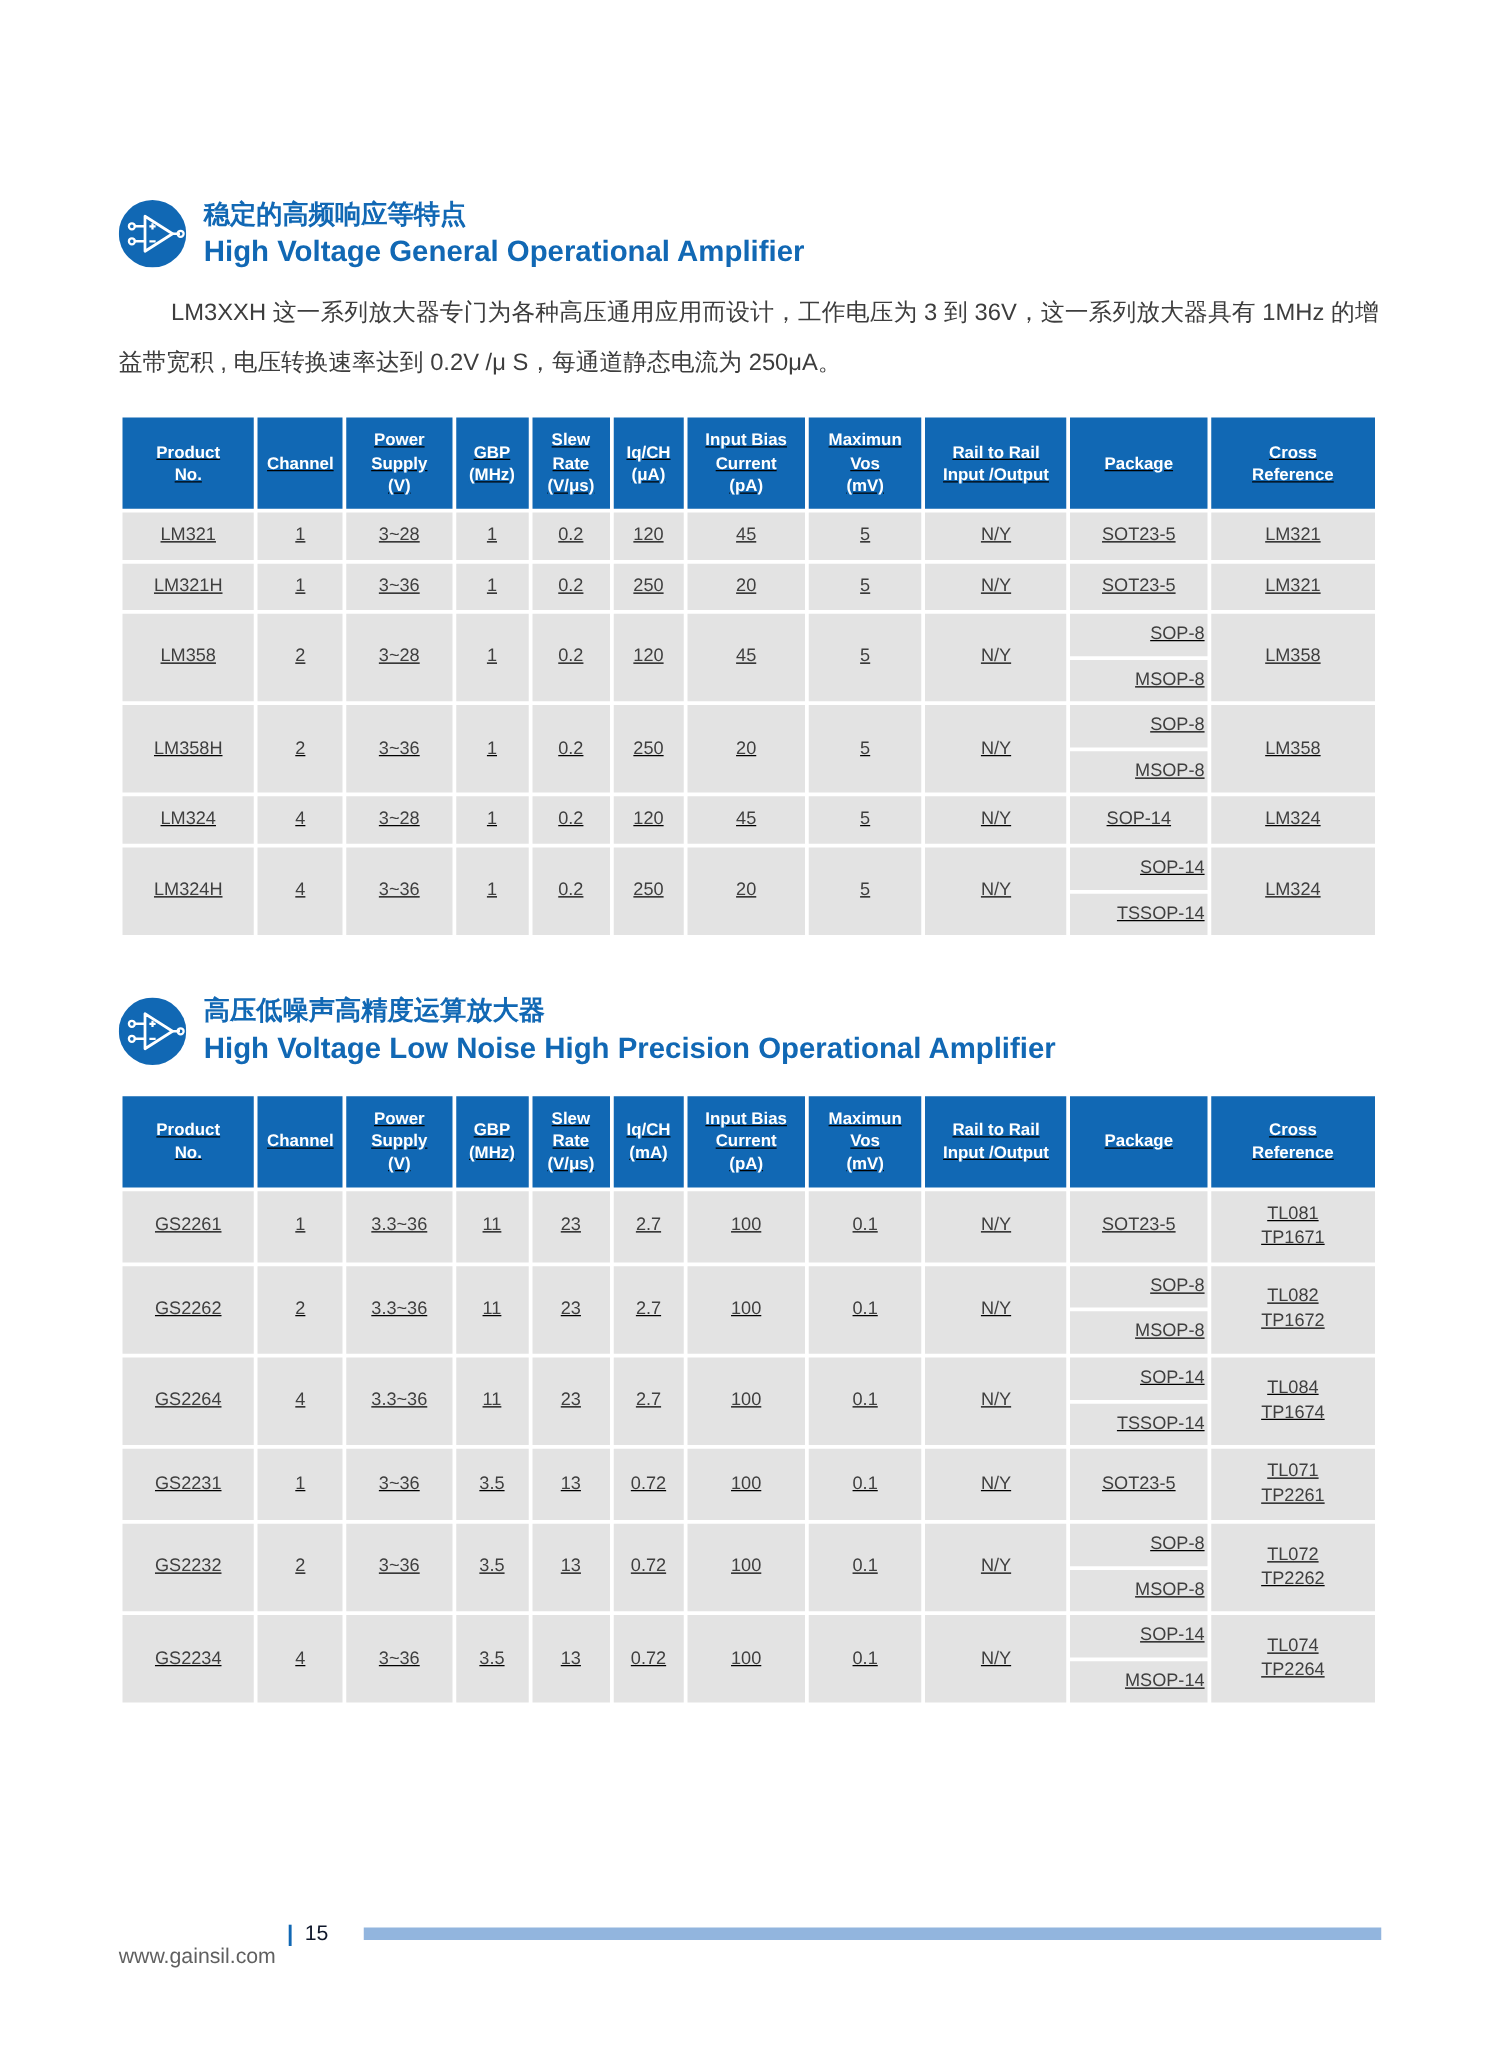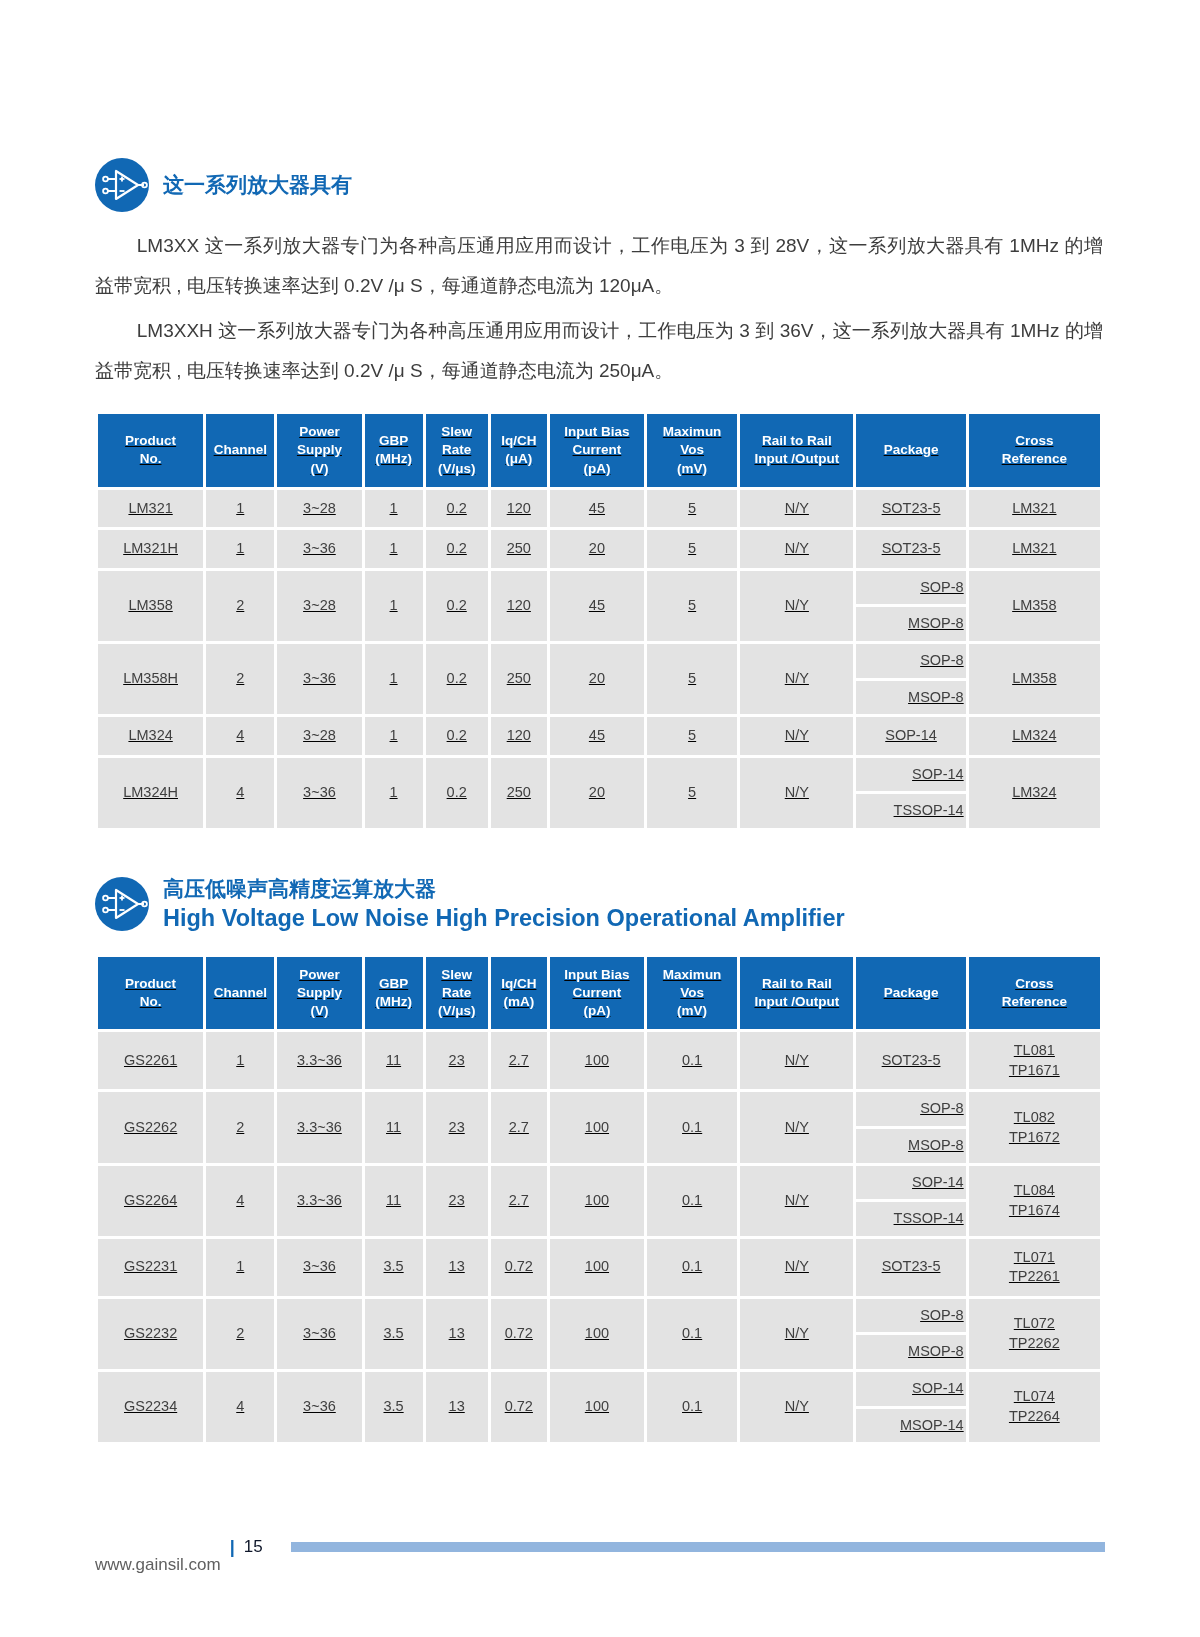--- a/index.html
+++ b/index.html
@@ -100,24 +100,24 @@
             <circle cx="10.5" cy="21" r="2.4" fill="none" stroke="#ffffff" stroke-width="1.8"></circle>
             <circle cx="10.5" cy="33" r="2.4" fill="none" stroke="#ffffff" stroke-width="1.8"></circle>
             <line x1="43" y1="27" x2="49" y2="27" stroke="#ffffff" stroke-width="2"></line>
             <circle cx="49.5" cy="27" r="2.4" fill="none" stroke="#ffffff" stroke-width="1.8"></circle>
             <line x1="24.5" y1="21" x2="29.5" y2="21" stroke="#ffffff" stroke-width="1.8"></line>
             <line x1="27" y1="18.5" x2="27" y2="23.5" stroke="#ffffff" stroke-width="1.8"></line>
             <line x1="24.5" y1="33" x2="29.5" y2="33" stroke="#ffffff" stroke-width="1.8"></line>
           </svg>
         </div>
         <div class="titles">
-          <div class="title-zh">这一系列放大器具有</div>
+          <div class="title-zh">稳定的高频响应等特点</div>
+          <div class="title-en">High Voltage General Operational Amplifier</div>
         </div>
       </div>
-      <p class="para">LM3XX 这一系列放大器专门为各种高压通用应用而设计，工作电压为 3 到 28V，这一系列放大器具有 1MHz 的增益带宽积 , 电压转换速率达到 0.2V /μ S，每通道静态电流为 120μA。</p>
       <p class="para">LM3XXH 这一系列放大器专门为各种高压通用应用而设计，工作电压为 3 到 36V，这一系列放大器具有 1MHz 的增益带宽积 , 电压转换速率达到 0.2V /μ S，每通道静态电流为 250μA。</p>
       <div class="table-wrap">
           <table class="spec">
             <colgroup>
               <col style="width: 10.5%;">
               <col style="width: 6.8%;">
               <col style="width: 8.4%;">
               <col style="width: 5.8%;">
               <col style="width: 6.2%;">
               <col style="width: 5.6%;">

